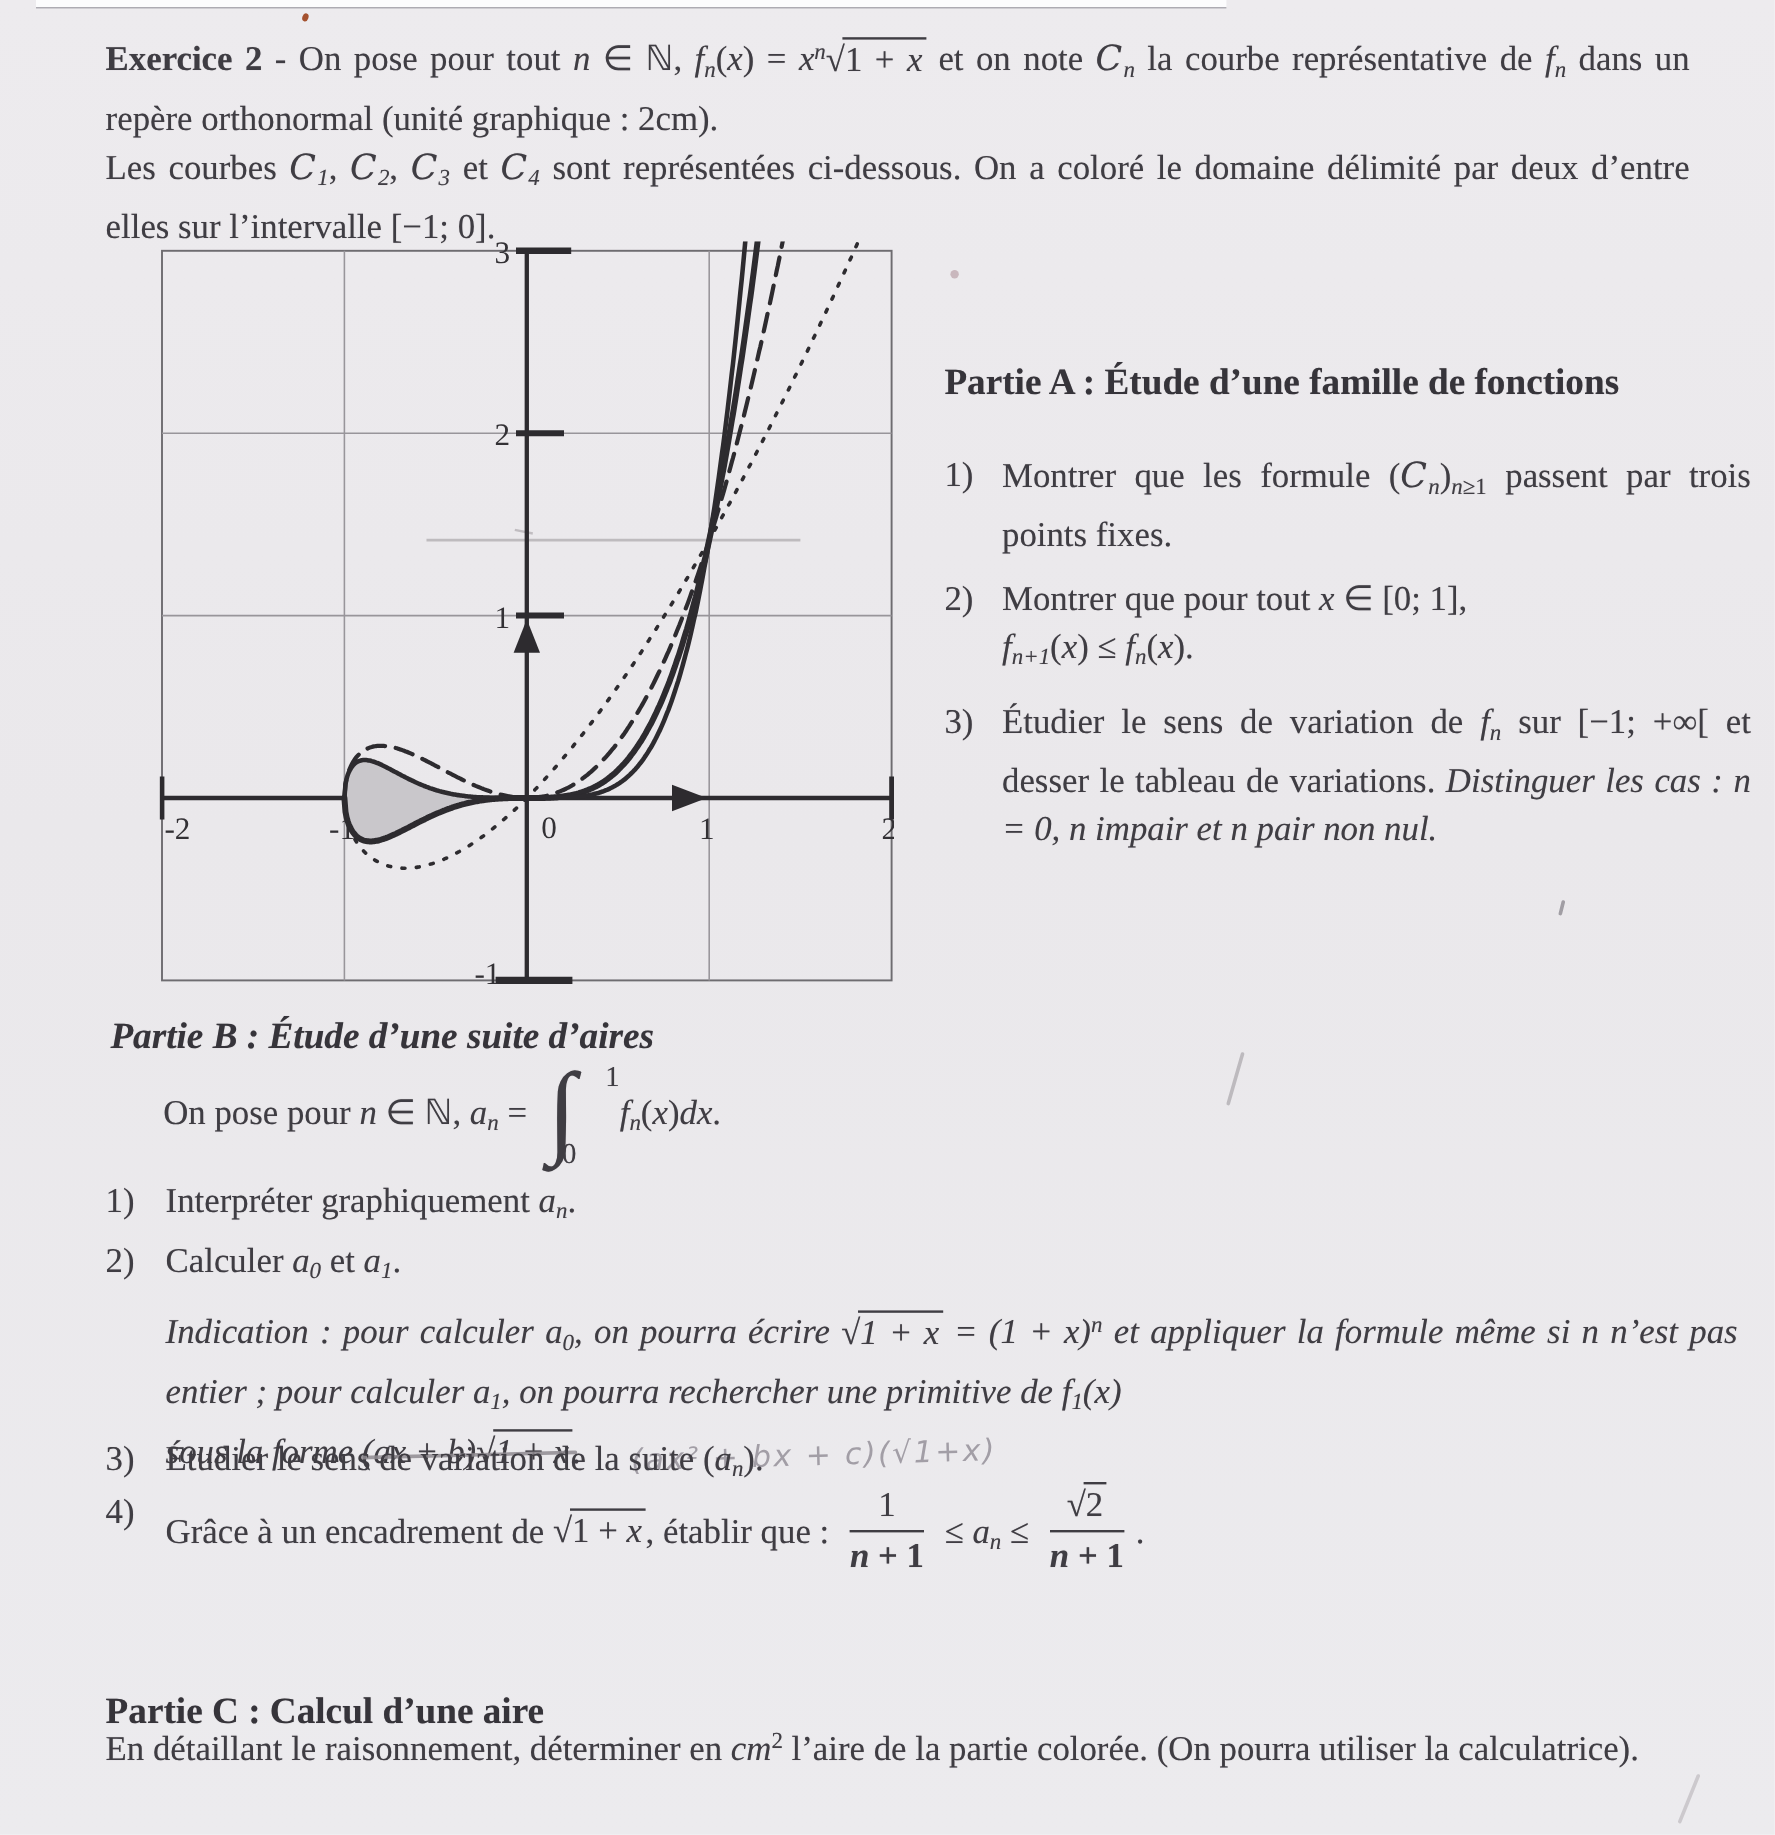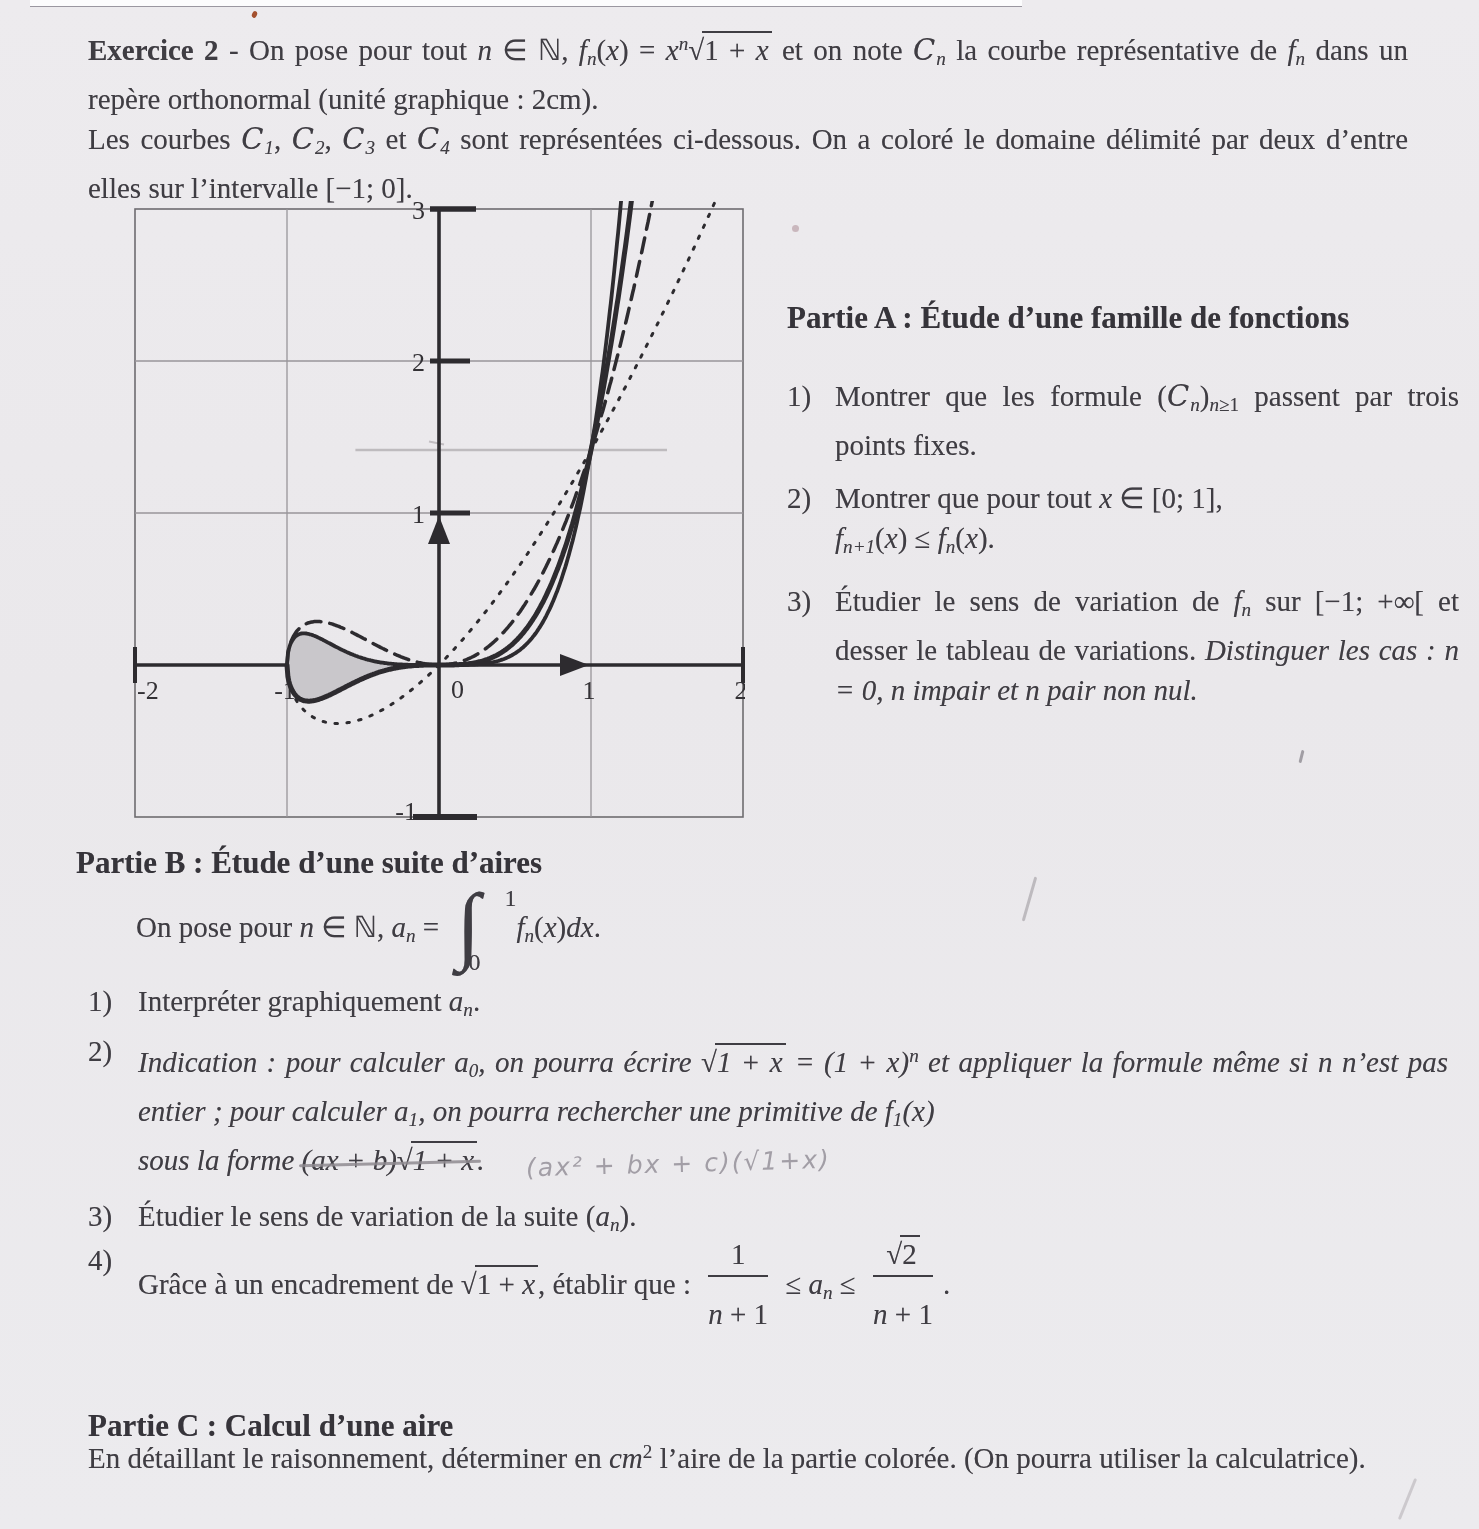--- a/index.html
+++ b/index.html
@@ -16,21 +16,21 @@
   .b{font-weight:bold;}
   .cal{font-style:italic;font-family:"DejaVu Serif",serif;letter-spacing:1px;}
   .sub{font-size:0.66em;vertical-align:-0.28em;}
   .sup{font-size:0.66em;vertical-align:0.5em;}
   .i.sub,.i.sup{font-style:italic;}
   .sqrt{white-space:nowrap;}
   .sqrt .rt{margin-right:-2px;position:relative;top:0;}
   .sqrt .rad{border-top:2px solid currentColor;padding:1px 3px 0 2px;}
   .frac{display:inline-block;vertical-align:middle;text-align:center;margin:0 10px;line-height:1.2;position:relative;top:-3px;}
   .frac .fnum{display:block;border-bottom:2px solid currentColor;padding:0 10px 3px;}
-  .frac .fden{display:block;padding-top:20px;}
+  .frac .fden{display:block;padding-top:3px;font-weight:bold;}
   .bigint{display:inline-block;position:relative;width:54px;height:92px;vertical-align:middle;margin:0 6px 0 10px;font-style:normal;}
   .bigint .iglyph{position:absolute;left:0;top:-10px;font-size:86px;line-height:100px;}
   .bigint .ihi{position:absolute;right:-6px;top:-6px;font-size:24px;}
   .bigint .ilo{position:absolute;left:12px;bottom:-6px;font-size:24px;}
   .strike{position:relative;}
   .strike::after{content:"";position:absolute;left:-3px;right:-3px;top:54%;height:3px;background:#8f8b91;border-radius:2px;transform:rotate(-1.4deg);opacity:.85;}
   .hw{font-family:"DejaVu Sans",sans-serif;font-style:italic;color:#a29ea6;font-size:25px;letter-spacing:2px;display:inline-block;transform:rotate(-1.6deg);margin-left:34px;position:relative;top:2px;text-shadow:none;}
   .item{display:flex;}
   .item .num{flex:0 0 50px;font-size:29px;line-height:40px;}
   .item .content{flex:1;font-size:29px;line-height:40px;text-align:justify;}
@@ -110,32 +110,33 @@
   <div class="item">
     <span class="num">2)</span>
     <div class="content"><span>Montrer que pour tout </span><span class="i">x</span><span> ∈ [0; 1],</span><br><span class="i">f</span><span class="i sub">n+1</span><span>(</span><span class="i">x</span><span>) ≤ </span><span class="i">f</span><span class="i sub">n</span><span>(</span><span class="i">x</span><span>).</span></div>
   </div>
   <div class="item">
     <span class="num">3)</span>
     <div class="content"><span>Étudier le sens de variation de </span><span class="i">f</span><span class="i sub">n</span><span> sur [−1; +∞[ et desser le tableau de variations. </span><span class="i">Distinguer les cas : n = 0, n impair et n pair non nul.</span></div>
   </div>
 </div>
 
-<h2 class="blk" style="left:76px;top:841px;">Partie B : Étude d’une suite d’aires</h2>
+<h2 class="blk" style="left:92px;top:841px;font-style:italic;">Partie B : Étude d’une suite d’aires</h2>
 
 <div class="blk para" style="left:136px;top:884px;width:820px;text-align:left;"><span>On pose pour </span><span class="i">n</span><span> ∈ ℕ,  </span><span class="i">a</span><span class="i sub">n</span><span> = </span><span class="bigint"><span class="iglyph">∫</span><span class="ihi">1</span><span class="ilo">0</span></span><span class="i">f</span><span class="i sub">n</span><span>(</span><span class="i">x</span><span>)</span><span class="i">dx</span><span>.</span></div>
 
 <div class="blk item" style="left:88px;top:981px;width:1360px;">
   <span class="num">1)</span>
   <div class="content"><span>Interpréter graphiquement </span><span class="i">a</span><span class="i sub">n</span><span>.</span></div>
 </div>
 
 <div class="blk item" style="left:88px;top:1031px;width:1360px;">
   <span class="num">2)</span>
   <div class="content">
+    <div><span>Calculer </span><span class="i">a</span><span class="i sub">0</span><span> et </span><span class="i">a</span><span class="i sub">1</span><span>.</span></div>
     <div class="indication"><span>Indication : pour calculer a</span><span class="sub">0</span><span>, on pourra écrire </span><span class="sqrt"><span class="rt">√</span><span class="rad"><span>1 + x</span></span></span><span> = (1 + x)</span><span class="sup">n</span><span> et appliquer la formule même si n n’est pas entier ; pour calculer a</span><span class="sub">1</span><span>, on pourra rechercher une primitive de f</span><span class="sub">1</span><span>(x)</span><br><span>sous la forme </span><span class="strike"><span>(ax + b)</span><span class="sqrt"><span class="rt">√</span><span class="rad"><span>1 + x</span></span></span></span><span>. </span><span class="hw">(ax² + bx + c)(√1+x)</span></div>
   </div>
 </div>
 
 <div class="blk item" style="left:88px;top:1196px;width:1360px;">
   <span class="num">3)</span>
   <div class="content"><span>Étudier le sens de variation de la suite (</span><span class="i">a</span><span class="i sub">n</span><span>).</span></div>
 </div>
 
 <div class="blk item" style="left:88px;top:1240px;width:1360px;">

